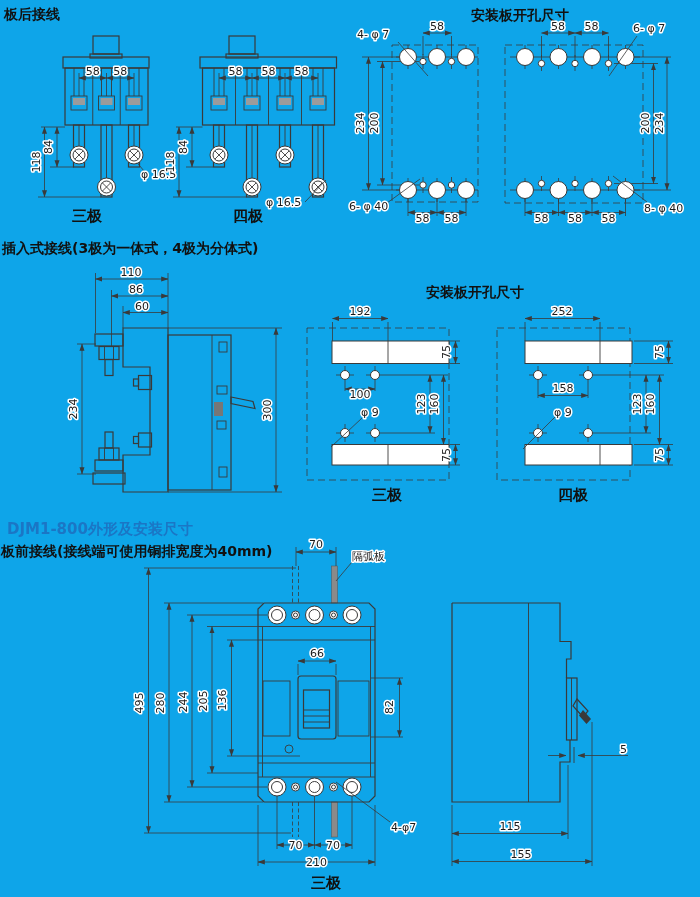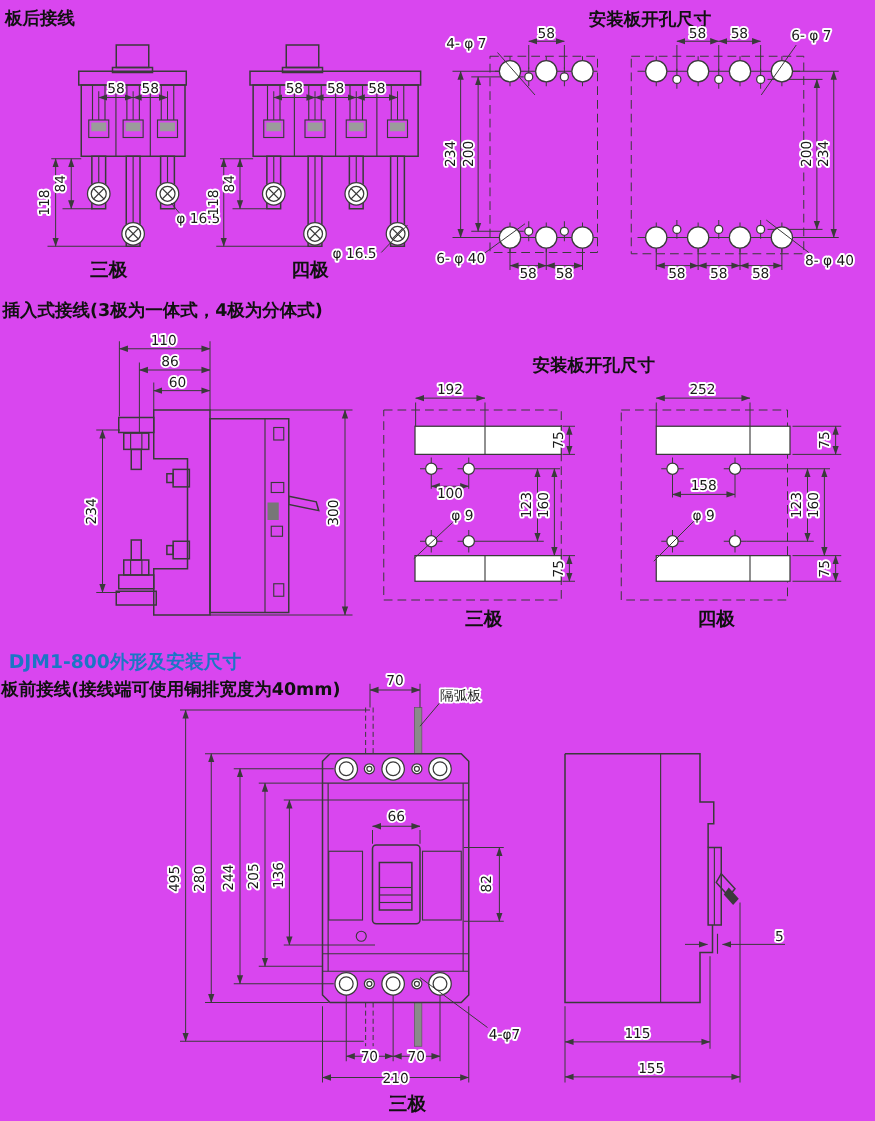--- a/index.html
+++ b/index.html
@@ -1,16 +1,16 @@
 <!DOCTYPE html>
 <html><head>
 <meta charset="utf-8">
 <style>
   html,body{margin:0;padding:0;background:#fff;}
-  .canvas{position:relative;width:700px;height:897px;background:#d946ef;overflow:hidden;
+  .canvas{position:relative;width:700px;height:897px;background:#0ea5e9;overflow:hidden;
           font-family:"DejaVu Sans","Liberation Sans",sans-serif;}
   svg{display:block}
   .ol{fill:none;stroke:#3a3a3a;stroke-width:1.2;stroke-linejoin:miter}
   .tn{fill:none;stroke:#3a3a3a;stroke-width:0.9}
   .dm{fill:none;stroke:#3a3a3a;stroke-width:0.8}
   .dsh{stroke-dasharray:7 4}
   .dsh2{stroke-dasharray:4 2.5}
   .wfill{fill:#fff;stroke:#3a3a3a;stroke-width:1}
   .gfill{fill:#9b9b9b;stroke:none}
   .g2fill{fill:#8a8a8a;stroke:#555;stroke-width:.5}

